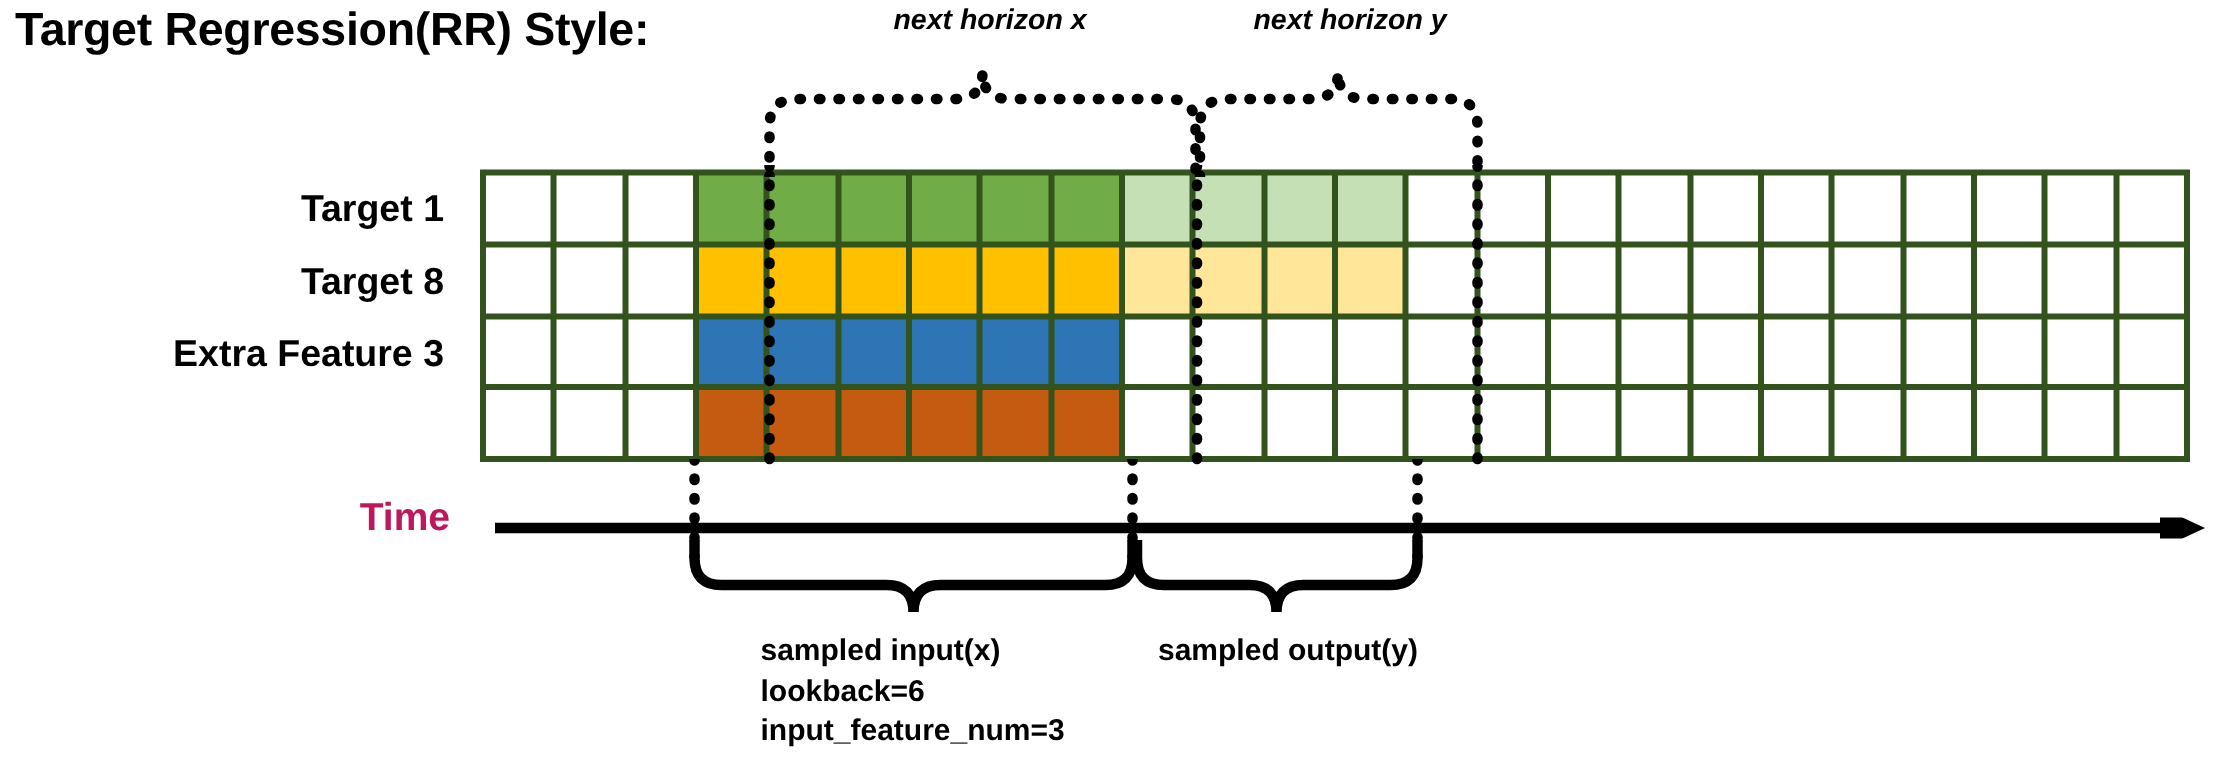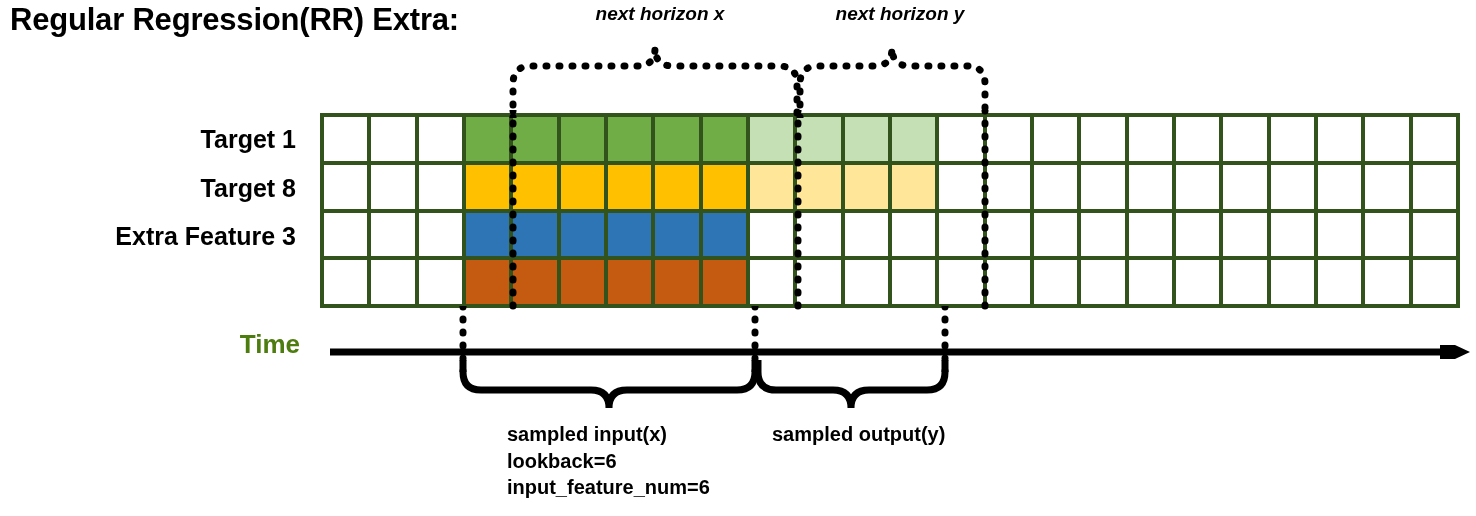--- a/index.html
+++ b/index.html
@@ -37,21 +37,21 @@
     grid-template-rows:repeat(4,1fr);
     gap:4px;
     padding:4px;
     box-sizing:border-box;
   }
   .cell{background:#ffffff;}
 
   
   #time-label{
     left:0;width:300px;text-align:right;top:329px;
-    font-size:26px;font-weight:700;color:#4d7c0f;
+    font-size:26px;font-weight:700;color:#be185d;
   }
   #time-axis{left:330px;top:345px;width:1140px;height:14px;}
 
   
   #top-braces{left:440px;top:2px;width:580px;height:116px;}
   .brace-label{
     font-size:19px;font-style:italic;font-weight:600;color:#000;
     white-space:nowrap;text-align:center;
   }
   #lbl-next-x{left:560px;top:3px;width:200px;}
@@ -66,21 +66,21 @@
     line-height:1.33;white-space:nowrap;
   }
   #cap-input{left:507px;top:421px;}
   #cap-output{left:772px;top:421px;}
 </style>
 </head>
 <body>
 
 <div id="stage">
 
-  <div class="abs" id="title">Regular Regression(RR) Extra:</div>
+  <div class="abs" id="title">Target Regression(RR) Style:</div>
 
   <div class="abs" id="labels">
     <div class="abs row-label" style="top:127px;">Target 1</div>
     <div class="abs row-label" style="top:176px;">Target 8</div>
     <div class="abs row-label" style="top:224px;">Extra Feature 3</div>
   </div>
 
   <div class="abs" id="grid" style="background: rgb(51, 83, 29);">
       <div class="cell" style="background: rgb(255, 255, 255);"></div>
       <div class="cell" style="background: rgb(255, 255, 255);"></div>
@@ -214,20 +214,20 @@
   <svg class="abs" id="bottom-braces" style="left:440px;top:360px;width:580px;height:60px;" viewBox="0 0 580 60">
 
     <path d="M 23 0 L 23 12 Q 23 30 41 30 L 151 30 Q 169 30 169 48 Q 169 30 187 30 L 297 30 Q 315 30 315 12 L 315 0" fill="none" stroke="#000" stroke-width="7" stroke-linecap="round"></path>
 
     <path d="M 318 0 L 318 12 Q 318 30 336 30 L 393 30 Q 411 30 411 48 Q 411 30 429 30 L 487 30 Q 505 30 505 12 L 505 0" fill="none" stroke="#000" stroke-width="7" stroke-linecap="round"></path>
   </svg>
 
   <div class="abs caption" id="cap-input">
     <div>sampled input(x)</div>
     <div>lookback=6</div>
-    <div>input_feature_num=6</div>
+    <div>input_feature_num=3</div>
   </div>
 
   <div class="abs caption" id="cap-output">
     <div>sampled output(y)</div>
   </div>
 
 </div>
 
 </body></html>

